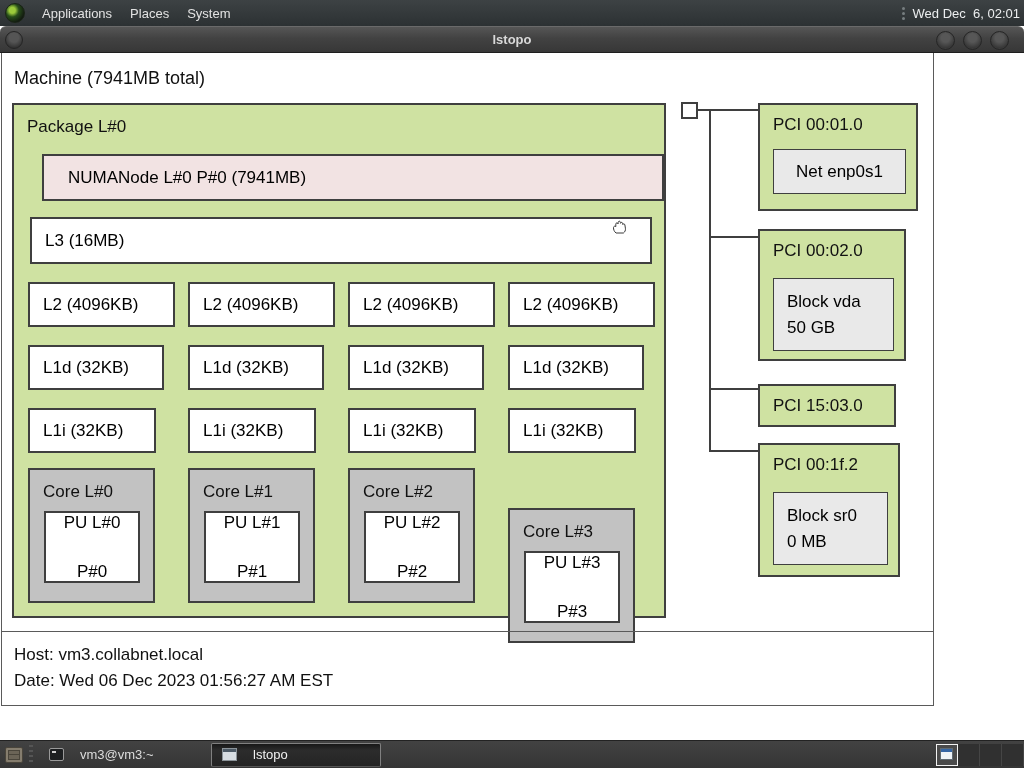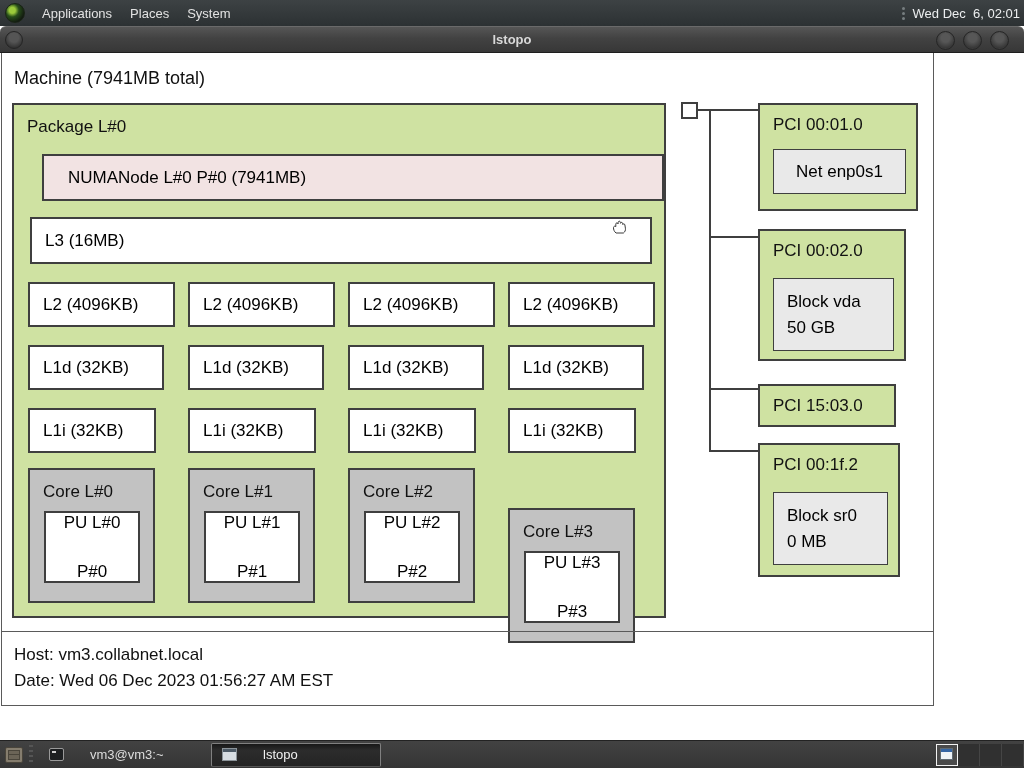--- a/index.html
+++ b/index.html
@@ -82,21 +82,21 @@
   .taskbar { position:absolute; left:0; top:740px; width:1024px; height:28px;
     background:linear-gradient(#424242,#353535); border-top:1px solid #222;
     display:flex; align-items:center; z-index:5; }
   .tb-drawer { width:18px; height:16px; margin-left:5px; background:#857d6e; border:1px solid #4a453b;
     border-radius:2px; position:relative; }
   .tb-drawer:before, .tb-drawer:after { content:""; position:absolute; left:2px; right:2px; height:4px;
     background:#6b6457; border:1px solid #4a453b; }
   .tb-drawer:before { top:2px; } .tb-drawer:after { bottom:2px; }
   .tb-handle { width:4px; height:20px; margin:0 6px;
     background:repeating-linear-gradient(#555 0 2px, transparent 2px 5px); }
-  .task { display:flex; align-items:center; gap:26px; height:24px; padding:0 10px;
+  .task { display:flex; align-items:center; gap:16px; height:24px; padding:0 10px;
     color:#dcdcdc; font-size:13px; border-radius:2px; }
   .task.flat { width:166px; }
   .task.active { width:170px; margin-left:6px;
     background:linear-gradient(#171717,#2c2c2c 30%,#242424);
     border:1px solid #808080; border-bottom-color:#555; color:#f0f0f0; }
   .term-icon { width:15px; height:13px; background:#1d1f21; border:1px solid #9a9a9a;
     border-radius:2px; position:relative; }
   .term-icon:before { content:""; position:absolute; left:2px; top:2px; width:4px; height:2px; background:#cfcfcf; }
   .winicon { width:15px; height:13px; background:#d7dde2; border:1px solid #8b9399; position:relative; }
   .winicon:before { content:""; position:absolute; left:0; right:0; top:0; height:3px; background:#4d5a66; }

